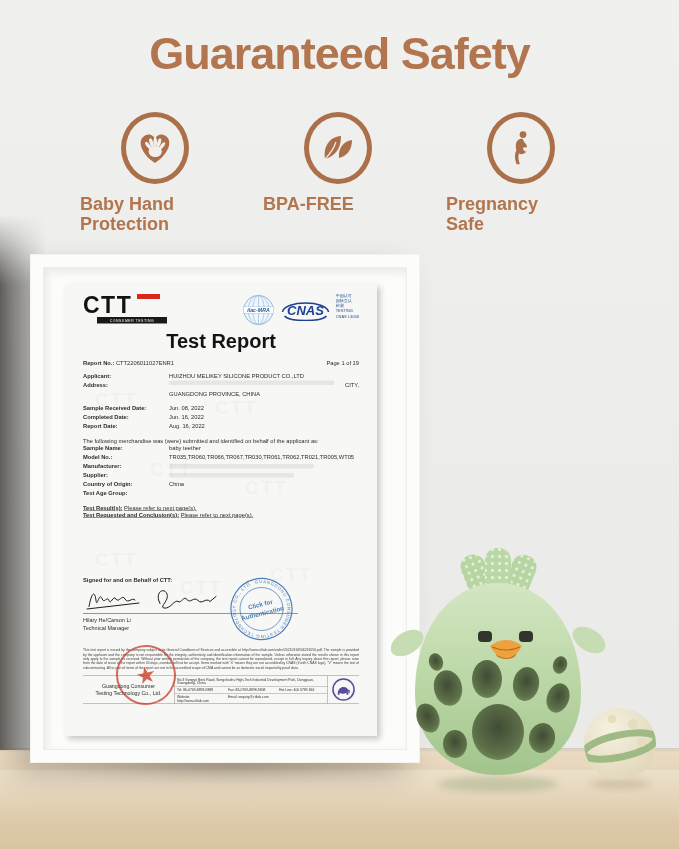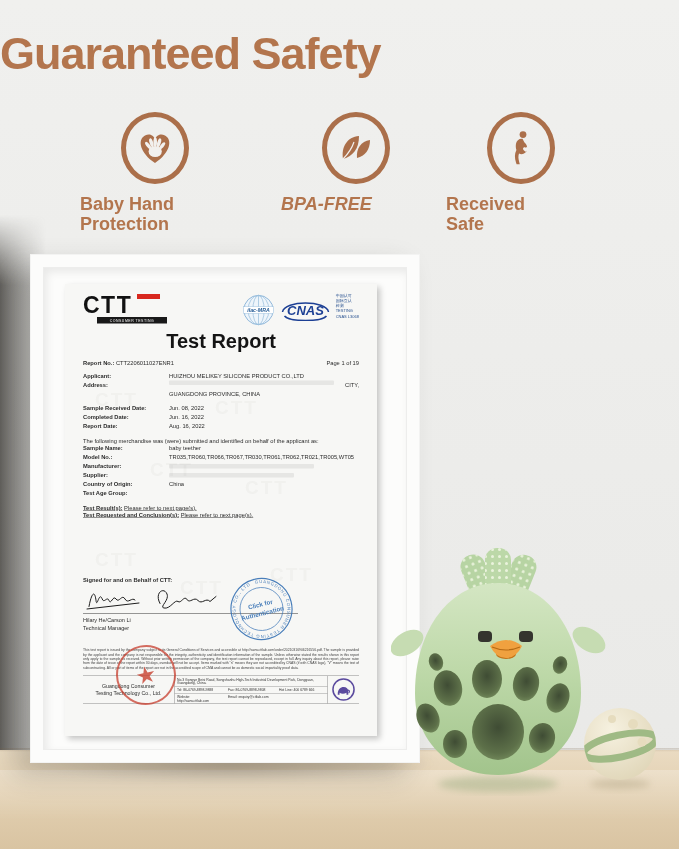--- a/index.html
+++ b/index.html
@@ -14,28 +14,28 @@
   .floor{position:absolute;left:0;top:750px;width:679px;height:99px;
     background:linear-gradient(180deg,#eadbc2 0%,#e4d2b4 35%,#d9c4a2 100%);}
   .floor-seam{position:absolute;left:0;top:748px;width:679px;height:4px;
     background:linear-gradient(180deg,rgba(120,100,75,.25),rgba(120,100,75,0));}
   .floor-sheen{position:absolute;left:0;top:770px;width:679px;height:50px;
     background:linear-gradient(180deg,rgba(255,255,255,.25),rgba(255,255,255,0));}
   .frame-floor-shadow{position:absolute;left:14px;top:756px;width:430px;height:26px;
     background:radial-gradient(ellipse at 50% 30%,rgba(60,50,40,.30),rgba(60,50,40,0) 70%);
     filter:blur(4px);}
   
-  .main-title{position:absolute;left:0;top:28px;width:679px;
+  .main-title{position:absolute;left:0;top:28px;width:679px;text-align:center;
     font-size:45px;font-weight:bold;letter-spacing:-1px;color:#b3754d;}
   
   .badge{position:absolute;top:112px;width:150px;text-align:left;}
   .badge .ring{width:58px;height:62px;margin:0 auto;border:5px solid #ab6f4a;border-radius:50%;
     display:flex;align-items:center;justify-content:center;background:transparent;}
   .badge .lbl{margin-top:10px;font-size:18px;font-weight:bold;color:#b3754d;line-height:1.12;}
-  .b1{left:80px;} .b2{left:281px;font-style:italic;} .b3{left:446px;}
+  .b1{left:80px;} .b2{left:263px;} .b3{left:446px;}
   .preline{white-space:pre-line;}
   
   .frame{position:absolute;left:30px;top:254px;width:390px;height:509px;background:#fcfcfb;
     box-shadow:-16px 12px 26px rgba(50,48,44,.22), inset 0 0 0 1px rgba(0,0,0,.035);}
   .frame::before{content:"";position:absolute;inset:13px;border:1px solid rgba(0,0,0,.06);
     box-shadow:inset 3px 4px 9px rgba(0,0,0,.08);}
   .paper{position:absolute;left:35px;top:30px;width:312px;height:452px;background:#f7f7f5;
     box-shadow:3px 3px 6px rgba(0,0,0,.22);overflow:hidden;}
   .paper2x{width:624px;height:904px;transform:scale(.5);transform-origin:0 0;
     padding:18px 36px 0 36px;box-sizing:border-box;display:flex;flex-direction:column;
@@ -128,21 +128,21 @@
   </div>
 
   <div class="badge b3">
     <div class="ring">
       <svg width="40" height="40" viewBox="0 0 40 40">
         <circle cx="22" cy="6.6" r="3.4" fill="#ab6f4a"></circle>
         <path d="M21.5 10.8 c-3.4 -0.4 -6 1.8 -6.5 5 c-0.4 2.2 -0.2 4.2 0.4 6.2 c-2 3.8 -1.8 8 -0.4 12.4 l0.6 1.8 l3.2 0 l-0.6 -2.2 c-0.9 -3.2 -1.1 -5.8 -0.2 -8.4 c3.8 1.6 7.6 -0.6 8.1 -4.4 c0.3 -2.7 -0.6 -5.4 -2.8 -7 z" fill="#ab6f4a"></path>
         <path d="M24.6 19.8 c-1 -1 -2.6 -0.2 -2.6 1 c0 1 1.2 2 2.6 2.9 c1.4 -0.9 2.6 -1.9 2.6 -2.9 c0 -1.2 -1.6 -2 -2.6 -1 z" fill="#f2f0ee"></path>
       </svg>
     </div>
-    <div class="lbl preline">Received
+    <div class="lbl preline">Pregnancy
 Safe</div>
   </div>
 
   <div class="frame">
     <div class="paper">
       <div class="paper2x">
 
         <div class="ghost" style="left:60px;top:210px;">CTT</div>
         <div class="ghost" style="left:300px;top:225px;">CTT</div>
         <div class="ghost" style="left:170px;top:350px;">CTT</div>

